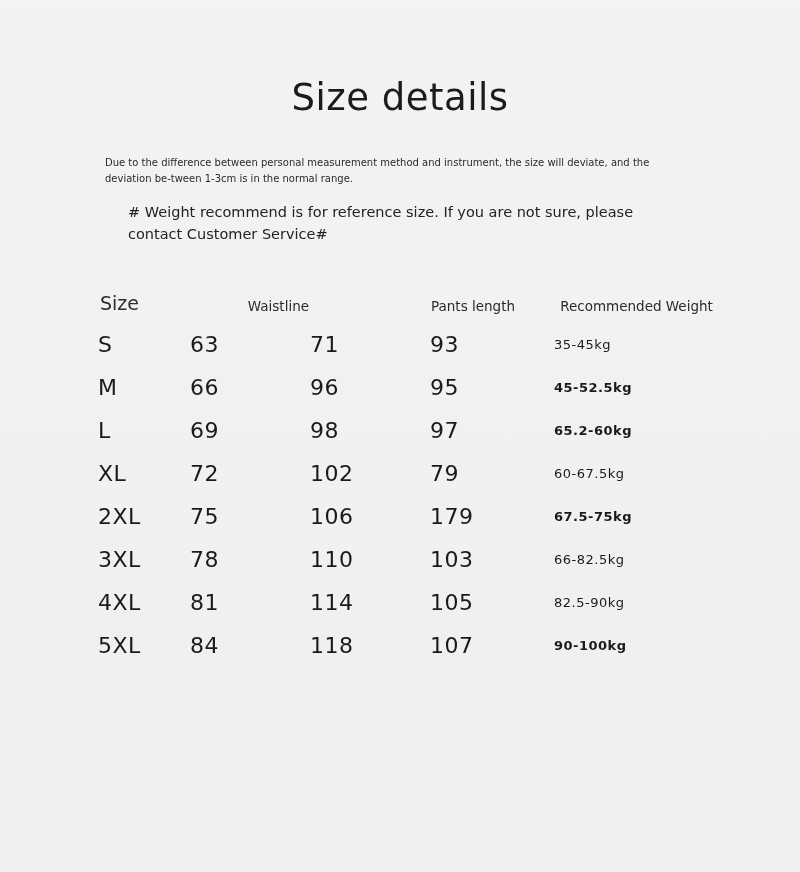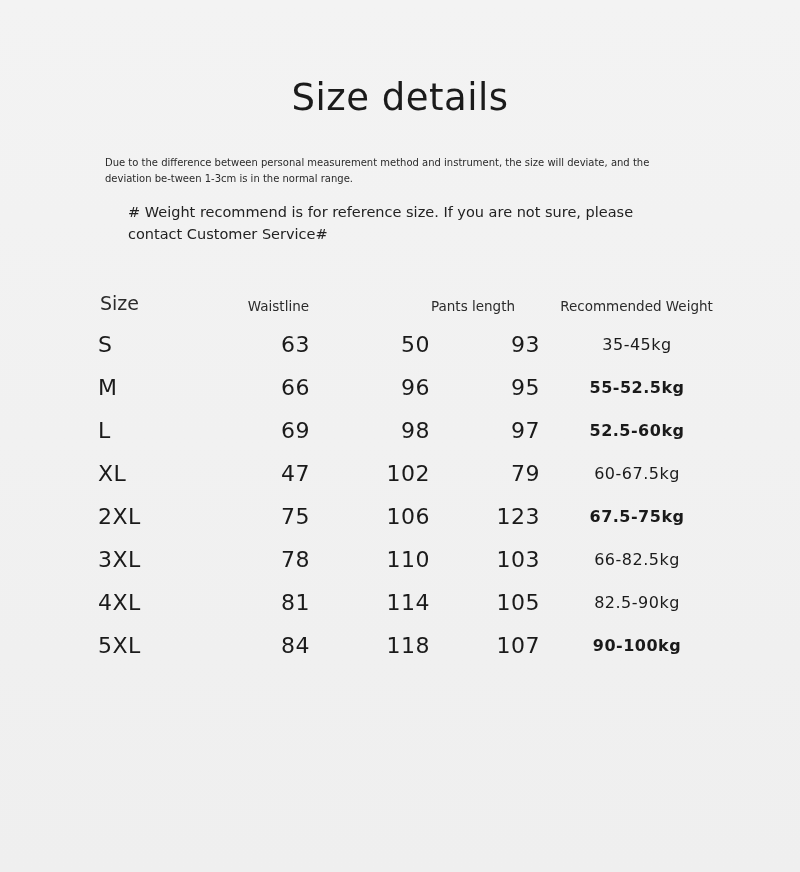--- a/index.html
+++ b/index.html
@@ -67,31 +67,31 @@
   }
   table.size-table th.col-waist { text-align: right; }
   table.size-table th.col-hip { text-align: center; }
   table.size-table th.col-len { text-align: left; }
   table.size-table th.col-weight { text-align: center; padding-left: 14px; }
   table.size-table td {
     font-size: 22px;
     font-weight: 400;
     color: #1a1a1a;
     padding: 9px 0;
-    text-align: right;
+    text-align: left;
     letter-spacing: 0.5px;
   }
   table.size-table td.c-size {
     text-align: left;
     padding-left: 18px;
   }
   table.size-table td.c-weight {
-    text-align: center;
+    text-align: left;
     padding-left: 14px;
-    font-size: 16px;
+    font-size: 13px;
   }
   table.size-table td.c-weight.bold {
     font-weight: 700;
   }
   .col-w-size { width: 110px; }
   .col-w-waist { width: 120px; }
   .col-w-hip { width: 120px; }
   .col-w-len { width: 110px; }
   .col-w-weight { width: 180px; }
 </style>
@@ -120,50 +120,50 @@
         <th class="col-waist">Waistline</th>
         <th class="col-hip"></th>
         <th class="col-len">Pants length</th>
         <th class="col-weight">Recommended Weight</th>
       </tr>
     </thead>
     <tbody>
         <tr>
           <td class="c-size">S</td>
           <td class="c-waist">63</td>
-          <td class="c-hip">50</td>
+          <td class="c-hip">71</td>
           <td class="c-len">93</td>
           <td class="c-weight">35-45kg</td>
         </tr>
         <tr>
           <td class="c-size">M</td>
           <td class="c-waist">66</td>
           <td class="c-hip">96</td>
           <td class="c-len">95</td>
-          <td class="c-weight bold">55-52.5kg</td>
+          <td class="c-weight bold">45-52.5kg</td>
         </tr>
         <tr>
           <td class="c-size">L</td>
           <td class="c-waist">69</td>
           <td class="c-hip">98</td>
           <td class="c-len">97</td>
-          <td class="c-weight bold">52.5-60kg</td>
+          <td class="c-weight bold">65.2-60kg</td>
         </tr>
         <tr>
           <td class="c-size">XL</td>
-          <td class="c-waist">47</td>
+          <td class="c-waist">72</td>
           <td class="c-hip">102</td>
           <td class="c-len">79</td>
           <td class="c-weight">60-67.5kg</td>
         </tr>
         <tr>
           <td class="c-size">2XL</td>
           <td class="c-waist">75</td>
           <td class="c-hip">106</td>
-          <td class="c-len">123</td>
+          <td class="c-len">179</td>
           <td class="c-weight bold">67.5-75kg</td>
         </tr>
         <tr>
           <td class="c-size">3XL</td>
           <td class="c-waist">78</td>
           <td class="c-hip">110</td>
           <td class="c-len">103</td>
           <td class="c-weight">66-82.5kg</td>
         </tr>
         <tr>

